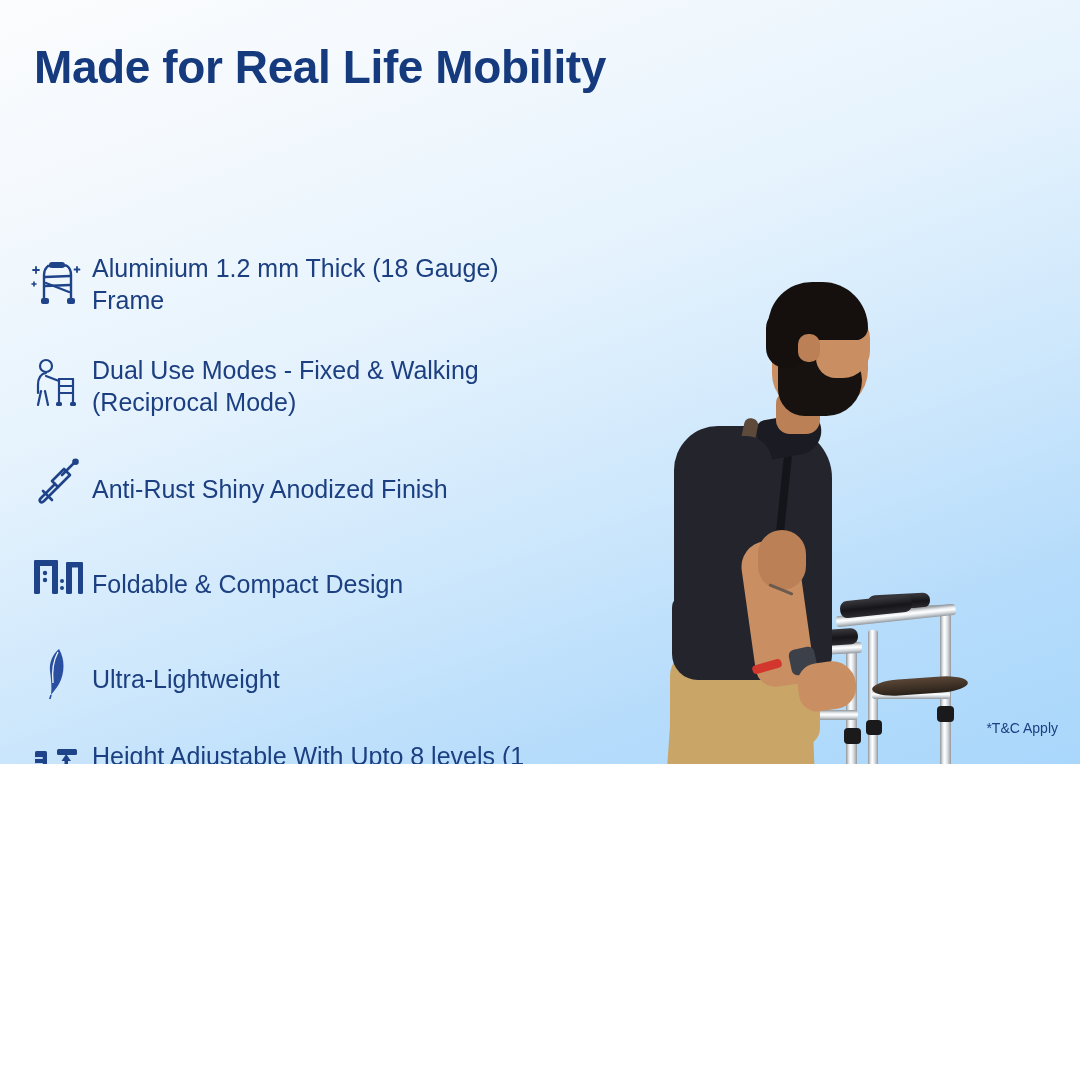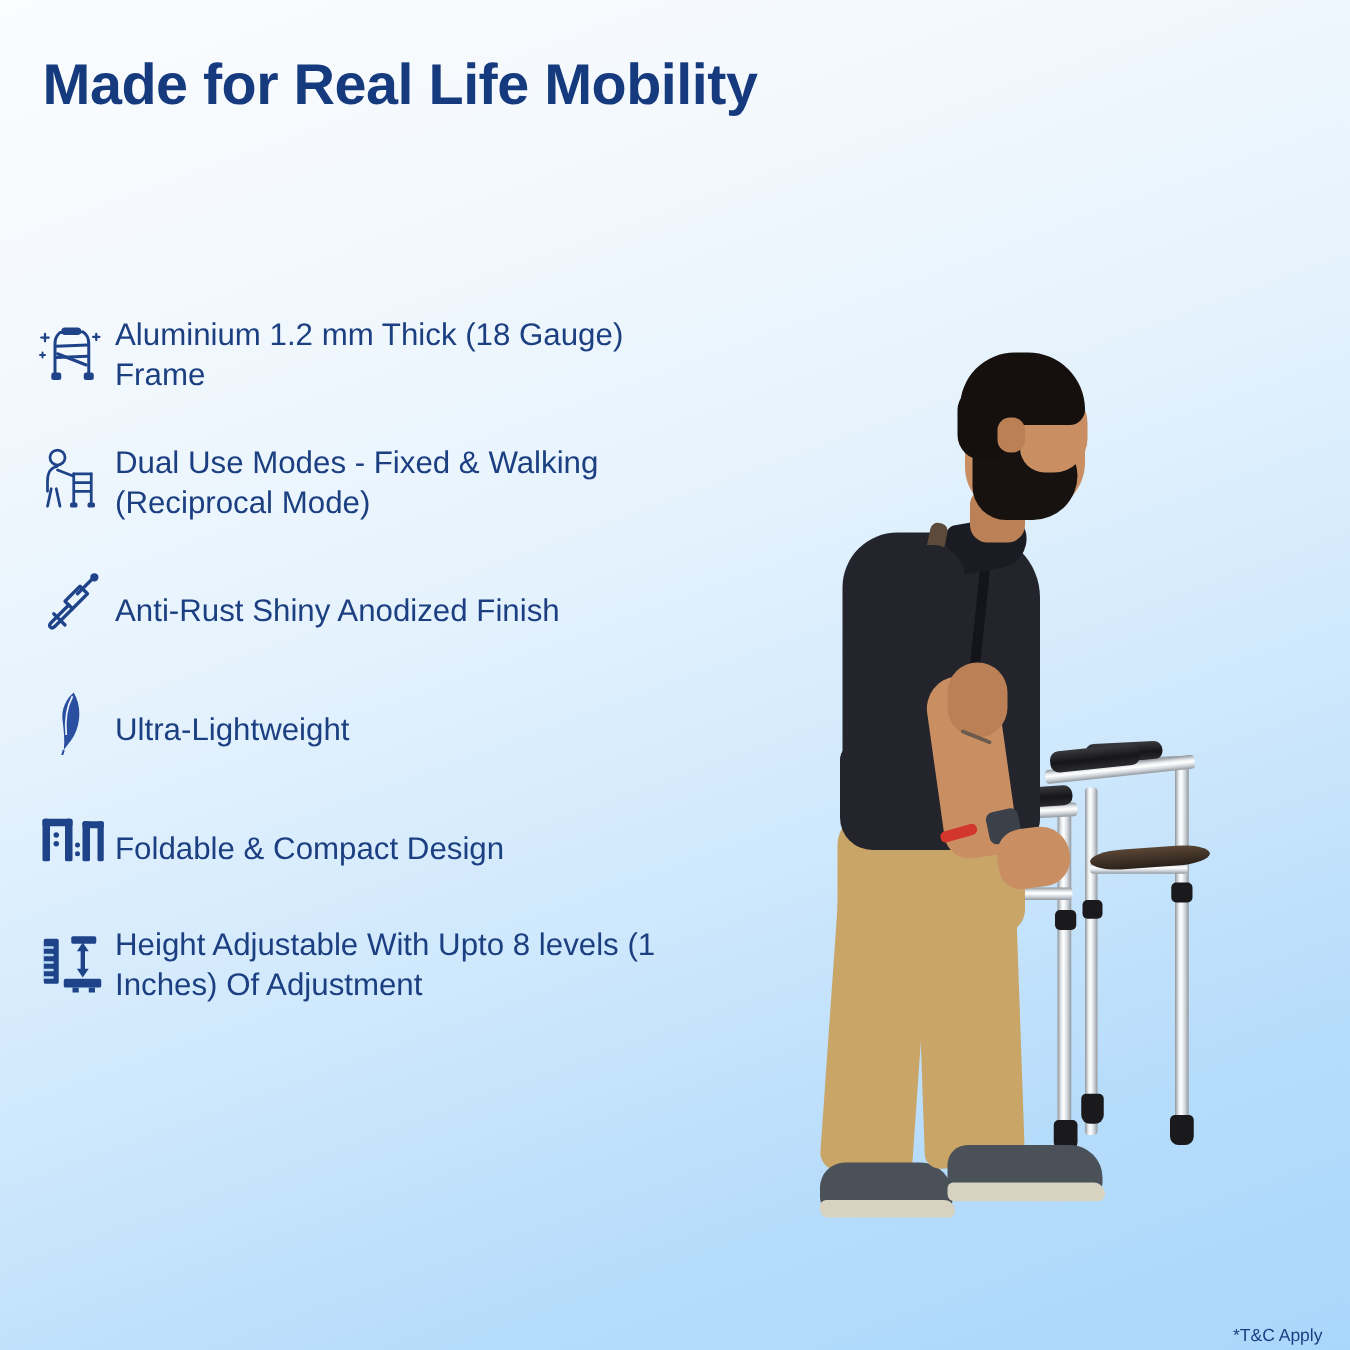--- a/index.html
+++ b/index.html
@@ -9,21 +9,21 @@
   body {
     width: 1080px;
     height: 1080px;
     overflow: hidden;
     font-family: "Liberation Sans", sans-serif;
   }
 
   #poster {
     position: relative;
     width: 1080px;
-    height: 1080px;
+    height: 764px;
     background:
       linear-gradient(160deg,
         #fbfcfe 0%,
         #f4f9fd 18%,
         #e6f3fd 40%,
         #cfe8fc 62%,
         #b6dcfb 82%,
         #a9d7fb 100%);
     overflow: hidden;
   }
@@ -81,21 +81,21 @@
     padding-top: 6px;
     padding-left: 4px;
     max-width: 470px;
   }
   .feature.single .f-text { padding-top: 16px; }
 
   
   .tc {
     position: absolute;
     right: 22px;
-    bottom: 4px;
+    bottom: 28px;
     font-size: 14px;
     color: #1b3f80;
   }
 
   
   .photo {
     position: absolute;
     left: 640px;
     top: 258px;
     width: 440px;
@@ -271,46 +271,46 @@
           <path d="M14 38 L23 47"></path>
         </svg>
       </span>
       <span class="f-text">Anti-Rust Shiny Anodized Finish</span>
     </div>
 
 
     <div class="feature single">
       <span class="f-icon">
         <svg width="56" height="56" viewBox="0 0 56 56" fill="none">
-          <path d="M30 6 C36 16 36 30 30 41 C27 46 24 49 22 52 C23 44 22 36 21 28 C20 19 24 11 30 6 Z" fill="#2b4fa0"></path>
-          <path d="M29 9 C24 18 23 30 24 40" stroke="#eaf3fc" stroke-width="1.4" fill="none"></path>
-          <path d="M22 52 C21.5 54 21 55.5 20.5 57" stroke="#2b4fa0" stroke-width="1.6" fill="none"></path>
-        </svg>
-      </span>
-      <span class="f-text">Ultra-Lightweight</span>
-    </div>
-
-    <div class="feature single">
-      <span class="f-icon">
-        <svg width="56" height="56" viewBox="0 0 56 56" fill="none">
           <g fill="#1f4389">
             <rect x="5" y="12" width="6" height="34" rx="1.5"></rect>
             <rect x="23" y="12" width="6" height="34" rx="1.5"></rect>
             <rect x="5" y="12" width="24" height="6" rx="1.5"></rect>
             <rect x="37" y="14" width="6" height="32" rx="1.5"></rect>
             <rect x="49" y="14" width="5" height="32" rx="1.5"></rect>
             <rect x="37" y="14" width="17" height="5.5" rx="1.5"></rect>
             <circle cx="16" cy="25" r="2.2"></circle>
             <circle cx="16" cy="32" r="2.2"></circle>
             <circle cx="33" cy="33" r="2"></circle>
             <circle cx="33" cy="40" r="2"></circle>
           </g>
         </svg>
       </span>
       <span class="f-text">Foldable &amp; Compact Design</span>
+    </div>
+
+    <div class="feature single">
+      <span class="f-icon">
+        <svg width="56" height="56" viewBox="0 0 56 56" fill="none">
+          <path d="M30 6 C36 16 36 30 30 41 C27 46 24 49 22 52 C23 44 22 36 21 28 C20 19 24 11 30 6 Z" fill="#2b4fa0"></path>
+          <path d="M29 9 C24 18 23 30 24 40" stroke="#eaf3fc" stroke-width="1.4" fill="none"></path>
+          <path d="M22 52 C21.5 54 21 55.5 20.5 57" stroke="#2b4fa0" stroke-width="1.6" fill="none"></path>
+        </svg>
+      </span>
+      <span class="f-text">Ultra-Lightweight</span>
     </div>
 
     <div class="feature">
       <span class="f-icon">
         <svg width="56" height="56" viewBox="0 0 56 56" fill="none">
           <g fill="#1f4389">
             <rect x="6" y="10" width="12" height="36" rx="1.5"></rect>
             <rect x="28" y="8" width="20" height="6" rx="1.5"></rect>
             <rect x="22" y="42" width="30" height="7" rx="1.5"></rect>
             <rect x="29" y="49" width="5" height="4"></rect>

